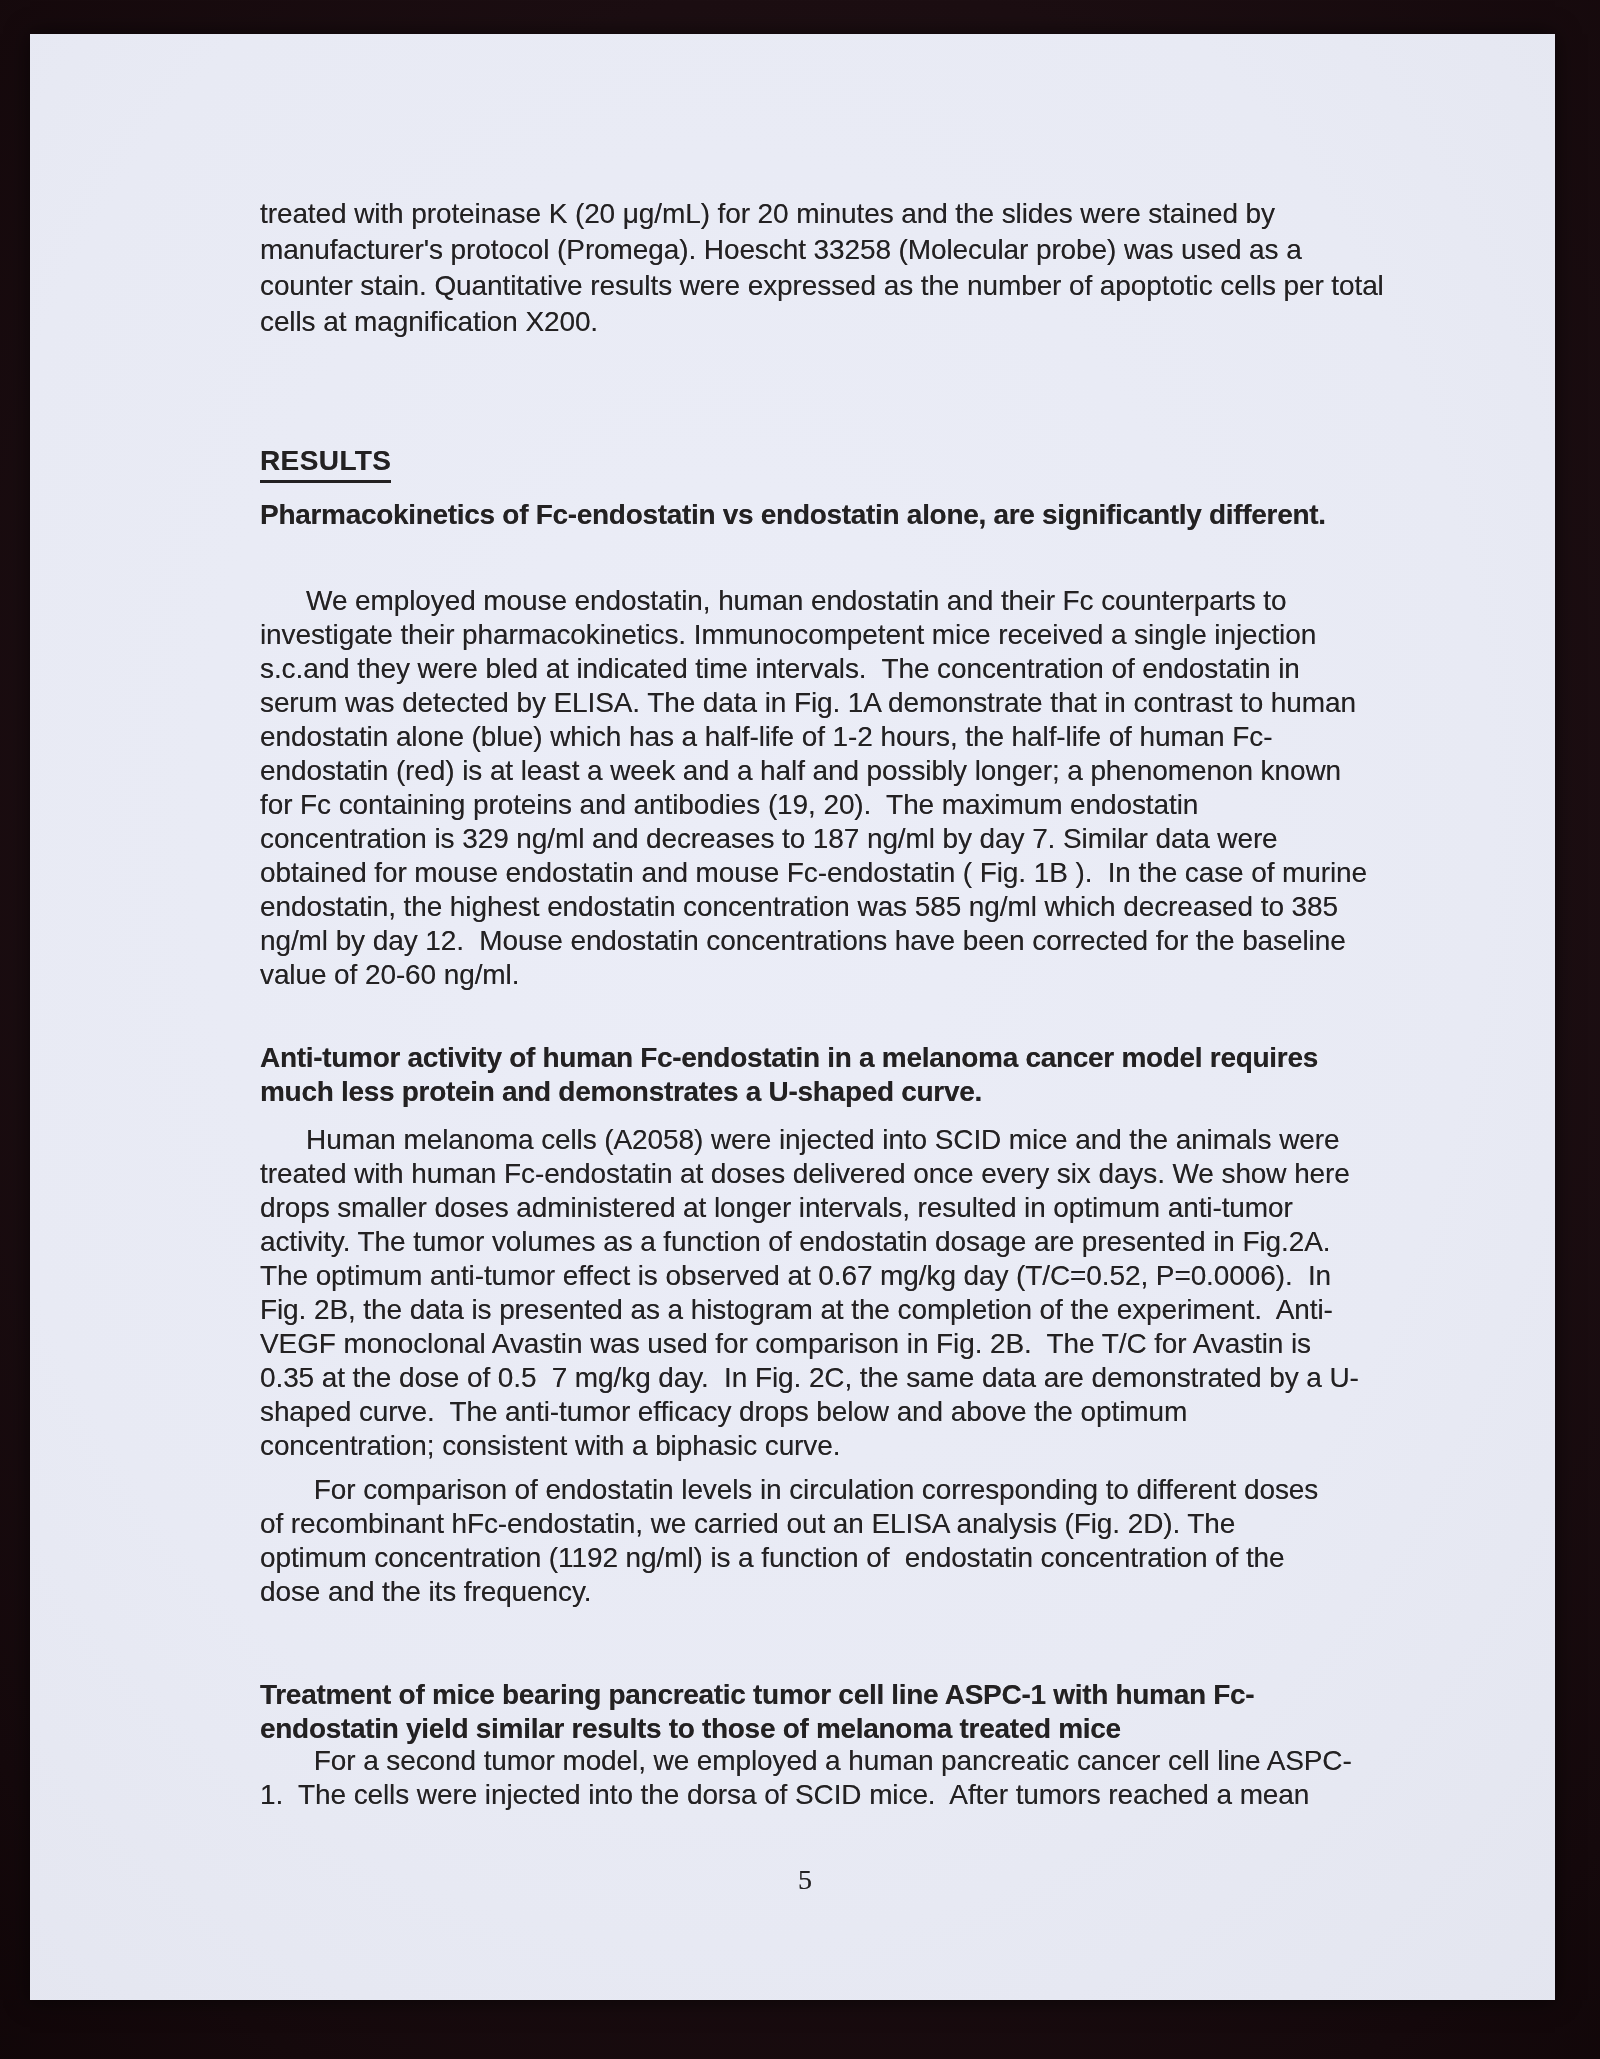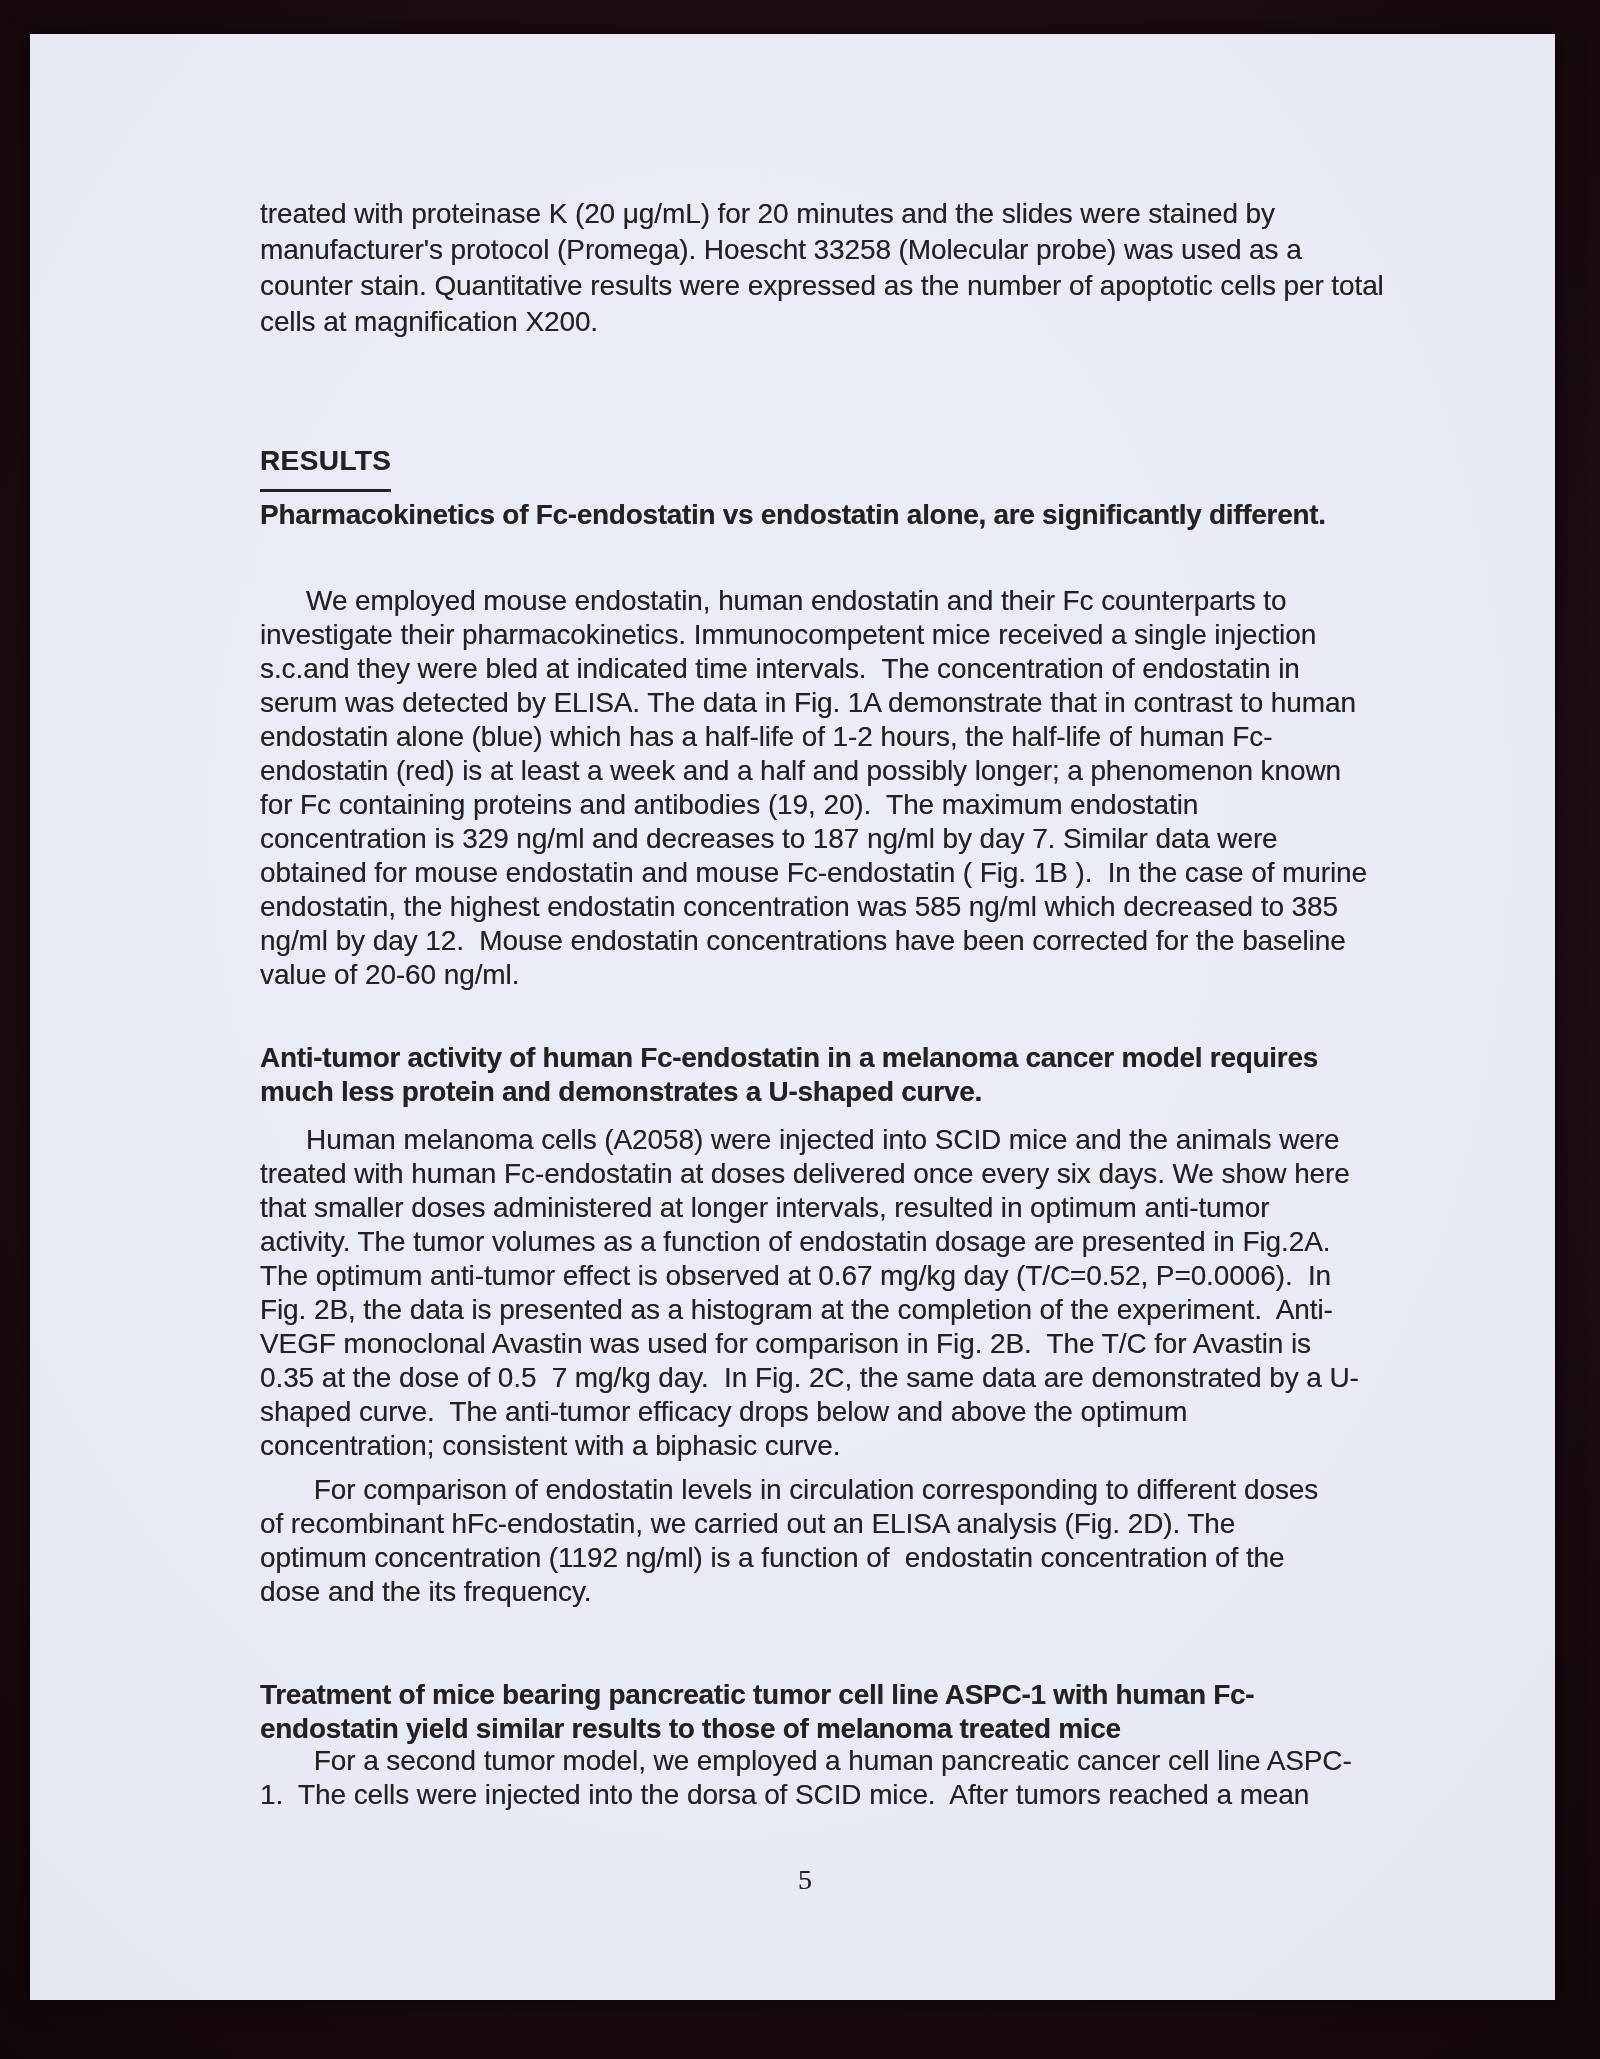--- a/index.html
+++ b/index.html
@@ -36,21 +36,21 @@
     line-height: 34px;
     letter-spacing: -0.1px;
     text-shadow: 0 0 0.6px rgba(35,33,34,0.55);
   }
   .block .line { white-space: pre; }
   .body1 { line-height: 36px; }
   .heading { font-weight: bold; letter-spacing: -0.3px; }
   .results-head { font-weight: bold; letter-spacing: 0.4px; }
   .results-head .u {
     border-bottom: 3px solid #232122;
-    padding-bottom: 11px;
+    padding-bottom: 2px;
     display: inline-block;
   }
   .pagenum {
     position: absolute;
     left: 745px;
     width: 60px;
     text-align: center;
     top: 1830px;
     color: #232122;
     font-family: "Liberation Serif", "DejaVu Serif", serif;
@@ -93,21 +93,21 @@
       </div>
 
     <div class="block heading" style="top:1007px">
         <div class="line">Anti-tumor activity of human Fc-endostatin in a melanoma cancer model requires</div>
         <div class="line">much less protein and demonstrates a U-shaped curve.</div>
       </div>
 
     <div class="block" style="top:1089px">
         <div class="line">      Human melanoma cells (A2058) were injected into SCID mice and the animals were</div>
         <div class="line">treated with human Fc-endostatin at doses delivered once every six days. We show here</div>
-        <div class="line">that smaller doses administered at longer intervals, resulted in optimum anti-tumor</div>
+        <div class="line">drops smaller doses administered at longer intervals, resulted in optimum anti-tumor</div>
         <div class="line">activity. The tumor volumes as a function of endostatin dosage are presented in Fig.2A.</div>
         <div class="line">The optimum anti-tumor effect is observed at 0.67 mg/kg day (T/C=0.52, P=0.0006).  In</div>
         <div class="line">Fig. 2B, the data is presented as a histogram at the completion of the experiment.  Anti-</div>
         <div class="line">VEGF monoclonal Avastin was used for comparison in Fig. 2B.  The T/C for Avastin is</div>
         <div class="line">0.35 at the dose of 0.5  7 mg/kg day.  In Fig. 2C, the same data are demonstrated by a U-</div>
         <div class="line">shaped curve.  The anti-tumor efficacy drops below and above the optimum</div>
         <div class="line">concentration; consistent with a biphasic curve.</div>
       </div>
 
     <div class="block" style="top:1439px">

